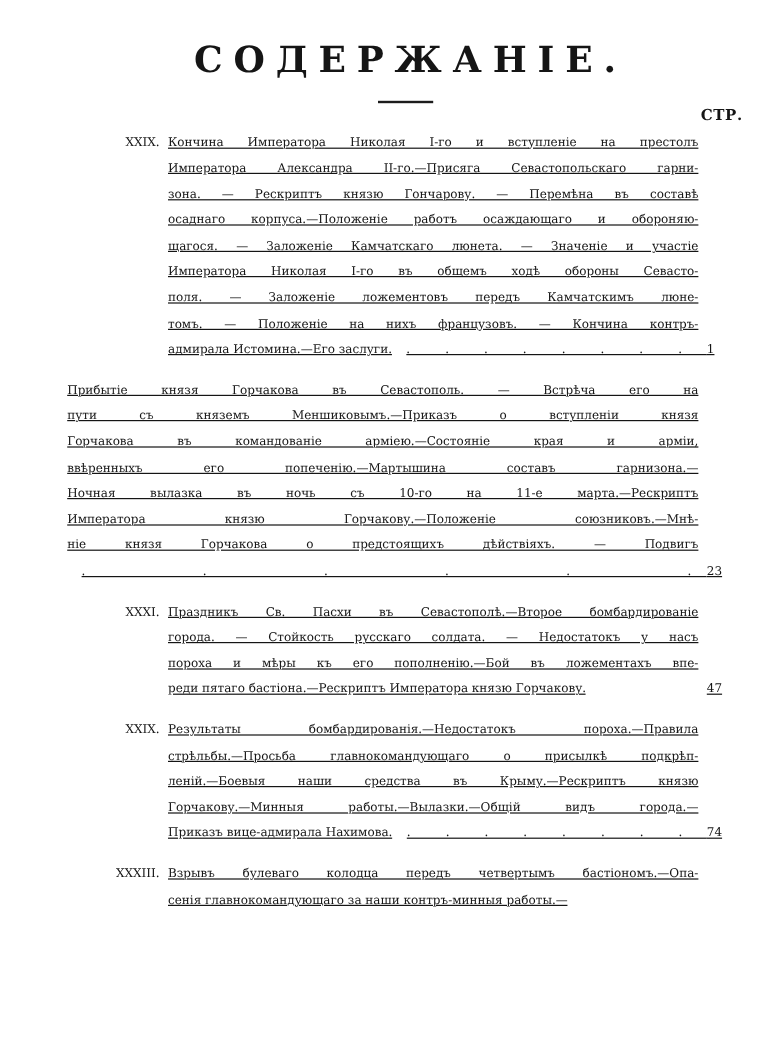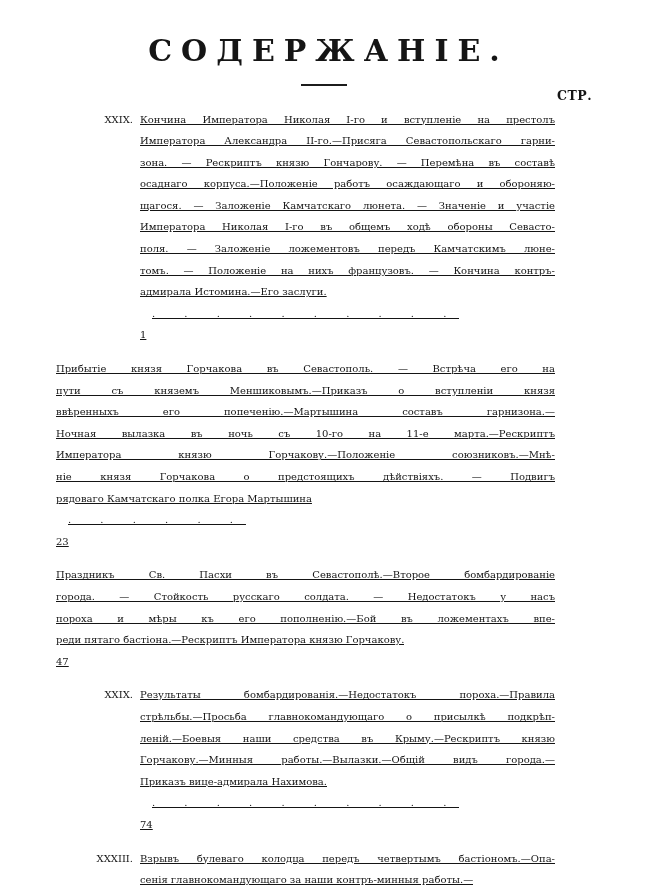--- a/index.html
+++ b/index.html
@@ -12,21 +12,21 @@
     height: 886px;
     overflow: hidden;
     font-family: "DejaVu Serif", "Liberation Serif", serif;
     color: #151515;
     -webkit-font-smoothing: antialiased;
   }
   .page {
     box-sizing: border-box;
     width: 650px;
     height: 886px;
-    padding: 34px 58px 0 56px;
+    padding: 34px 31px 0 56px;
   }
   .title {
     text-align: center;
     font-size: 30px;
     font-weight: bold;
     letter-spacing: 0.30em;
     text-indent: 0.30em;
     white-space: nowrap;
     line-height: 1.15;
   }
@@ -66,23 +66,22 @@
   }
   .line {
     text-align: justify;
     text-align-last: justify;
     padding-right: 37px;
     white-space: nowrap;
     text-decoration: underline;
   }
   .lastline {
     display: flex;
-    align-items: flex-start;
+    align-items: flex-end;
     padding-right: 0;
-    flex-direction: column;
   }
   .lastline .lltext {
     flex: none;
     white-space: nowrap;
     max-width: 436px;
     overflow: hidden;
   }
   .leaders {
     flex: 1;
     overflow: hidden;
@@ -123,33 +122,34 @@
           <span class="leaders">. . . . . . . . . .</span>
           <span class="pagenum">1</span>
         </div>
       </div>
     </div>
 
     <div class="entry">
       <div class="entry-body">
         <div class="line">Прибытіе князя Горчакова въ Севастополь. — Встрѣча его на</div>
         <div class="line">пути съ княземъ Меншиковымъ.—Приказъ о вступленіи князя</div>
+        <div class="line">Горчакова въ командованіе арміею.—Состояніе края и арміи,</div>
         <div class="line">ввѣренныхъ его попеченію.—Мартышина составъ гарнизона.—</div>
         <div class="line">Ночная вылазка въ ночь съ 10-го на 11-е марта.—Рескриптъ</div>
         <div class="line">Императора князю Горчакову.—Положеніе союзниковъ.—Мнѣ-</div>
         <div class="line">ніе князя Горчакова о предстоящихъ дѣйствіяхъ. — Подвигъ</div>
         <div class="line lastline">
-          <span class="lltext">рядоваго Камчатскаго полка Егора Мартышина</span>
           <span class="leaders">. . . . . .</span>
           <span class="pagenum">23</span>
         </div>
       </div>
     </div>
 
     <div class="entry">
+      <div class="numeral">XXXI.</div>
       <div class="entry-body">
         <div class="line">Праздникъ Св. Пасхи въ Севастополѣ.—Второе бомбардированіе</div>
         <div class="line">города. — Стойкость русскаго солдата. — Недостатокъ у насъ</div>
         <div class="line">пороха и мѣры къ его пополненію.—Бой въ ложементахъ впе-</div>
         <div class="line lastline">
           <span class="lltext">реди пятаго бастіона.—Рескриптъ Императора князю Горчакову.</span>
           <span class="leaders"></span>
           <span class="pagenum">47</span>
         </div>
       </div>

